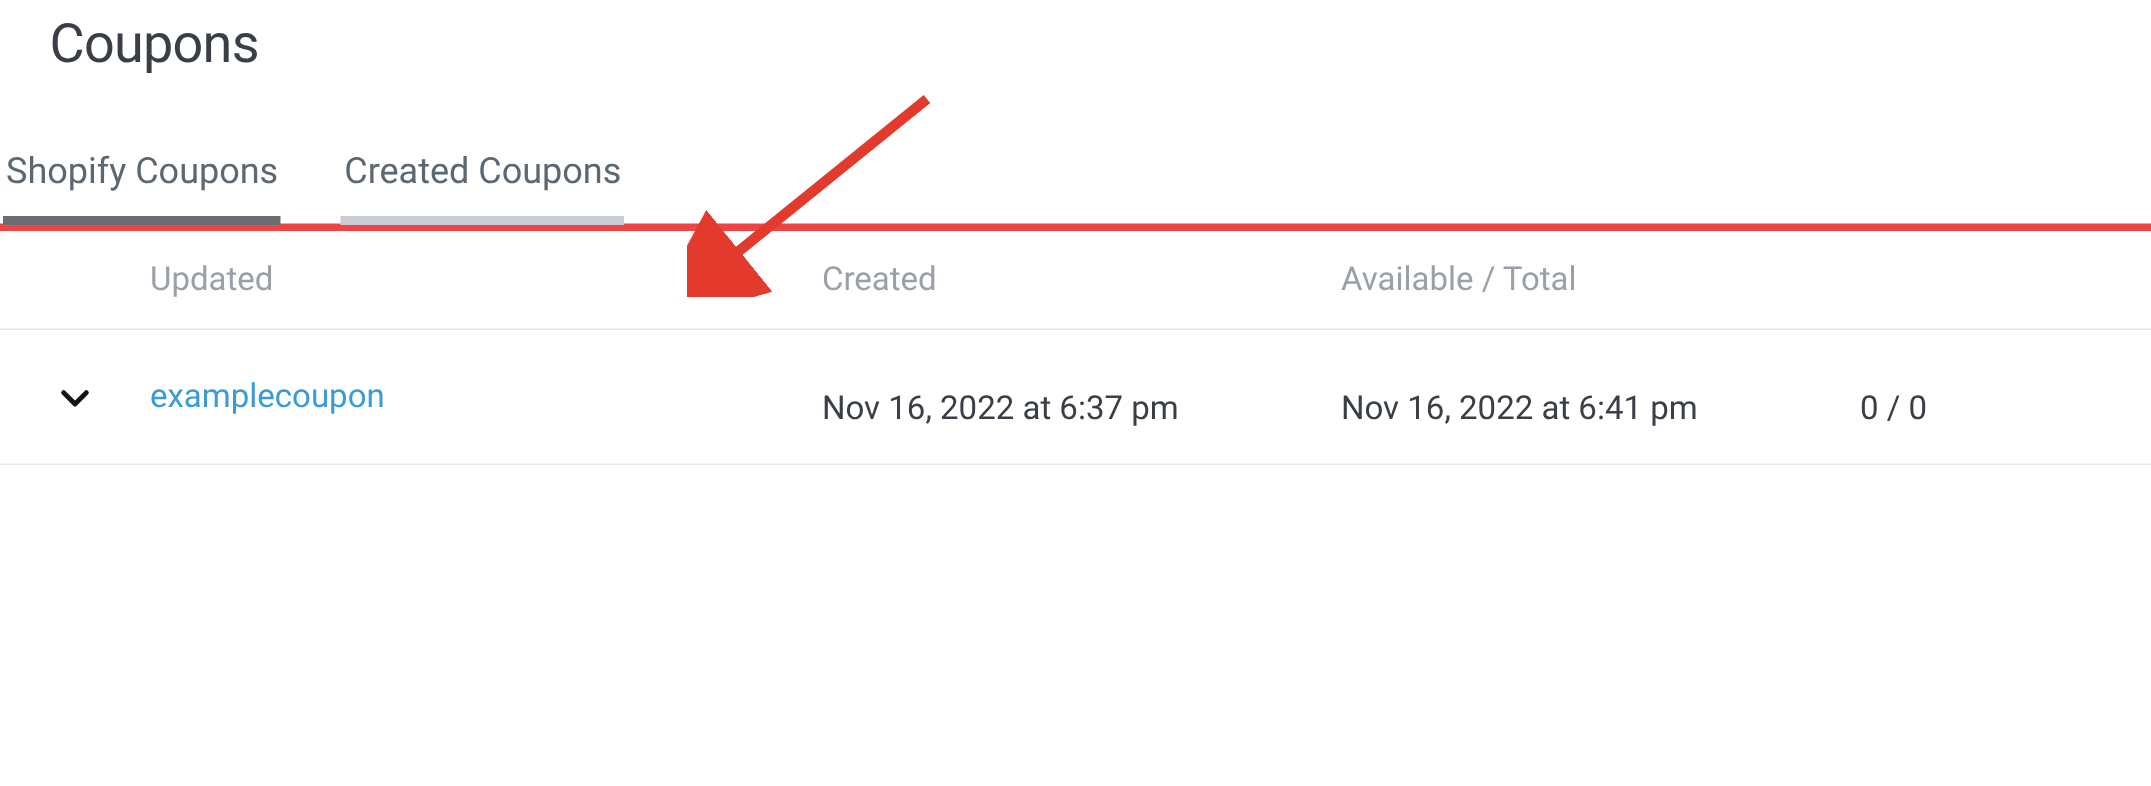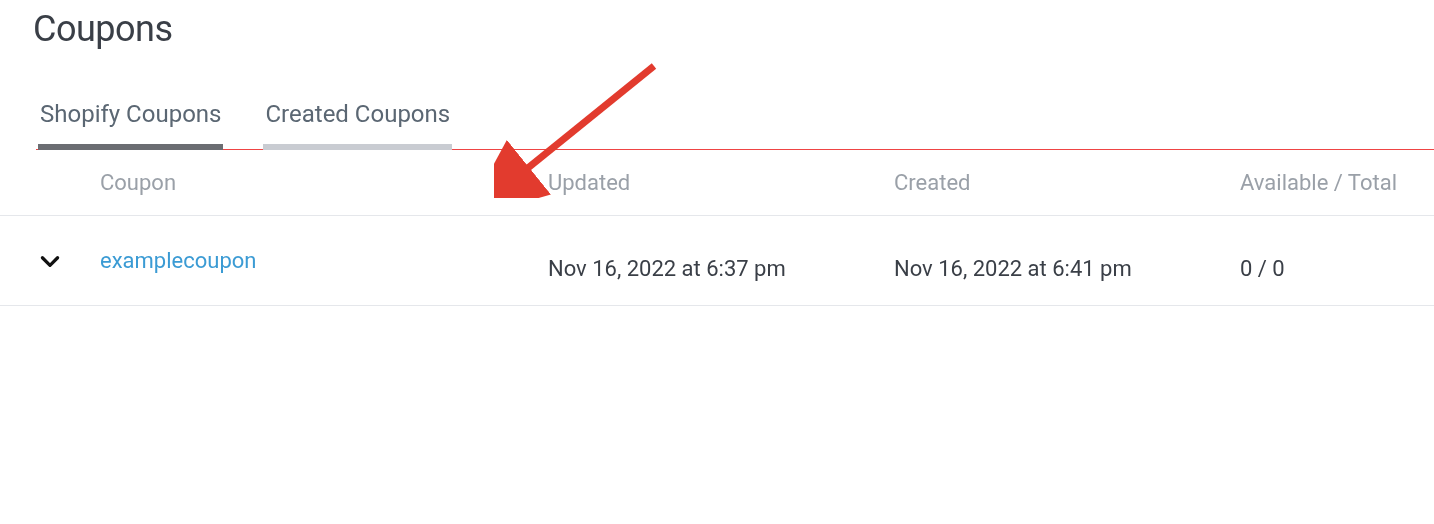--- a/index.html
+++ b/index.html
@@ -18,23 +18,22 @@
       font-weight: 400;
       color: #3a3f47;
       padding: 8px 0 0 33px;
       letter-spacing: -0.5px;
     }
     .tabs {
       display: flex;
       gap: 40px;
       margin-top: 50px;
       padding-left: 2px;
-      border-bottom: 1px solid #ef4444;
+      border-bottom: 5px solid #ef4444;
       position: relative;
-      margin-left: 36px;
     }
     .tab {
       font-size: 24px;
       font-weight: 400;
       color: #5b6773;
       padding: 0 2px 16px 2px;
       cursor: pointer;
       border-bottom: 6px solid transparent;
       margin-bottom: -1px;
     }
@@ -105,21 +104,20 @@
         <polygon points="0 0, 12 5, 0 10" fill="#e23b2e"></polygon>
       </marker>
     </defs>
     <line x1="160" y1="8" x2="24" y2="118" stroke="#e23b2e" stroke-width="7" marker-end="url(#arrowhead)"></line>
   </svg>
 </div>
 
 <div class="table-wrapper">
   <div class="table-header">
     <div></div>
-    <div class="th">Coupon</div>
     <div class="th">Updated</div>
     <div class="th">Created</div>
     <div class="th">Available / Total</div>
   </div>
 
   <div class="table-row">
     <div class="expand-cell">
       <span class="expand-icon">
         <svg width="26" height="26" viewBox="0 0 24 24" fill="none" stroke="#111111" stroke-width="3" stroke-linecap="round" stroke-linejoin="round">
           <polyline points="5 9 12 16 19 9"></polyline>

